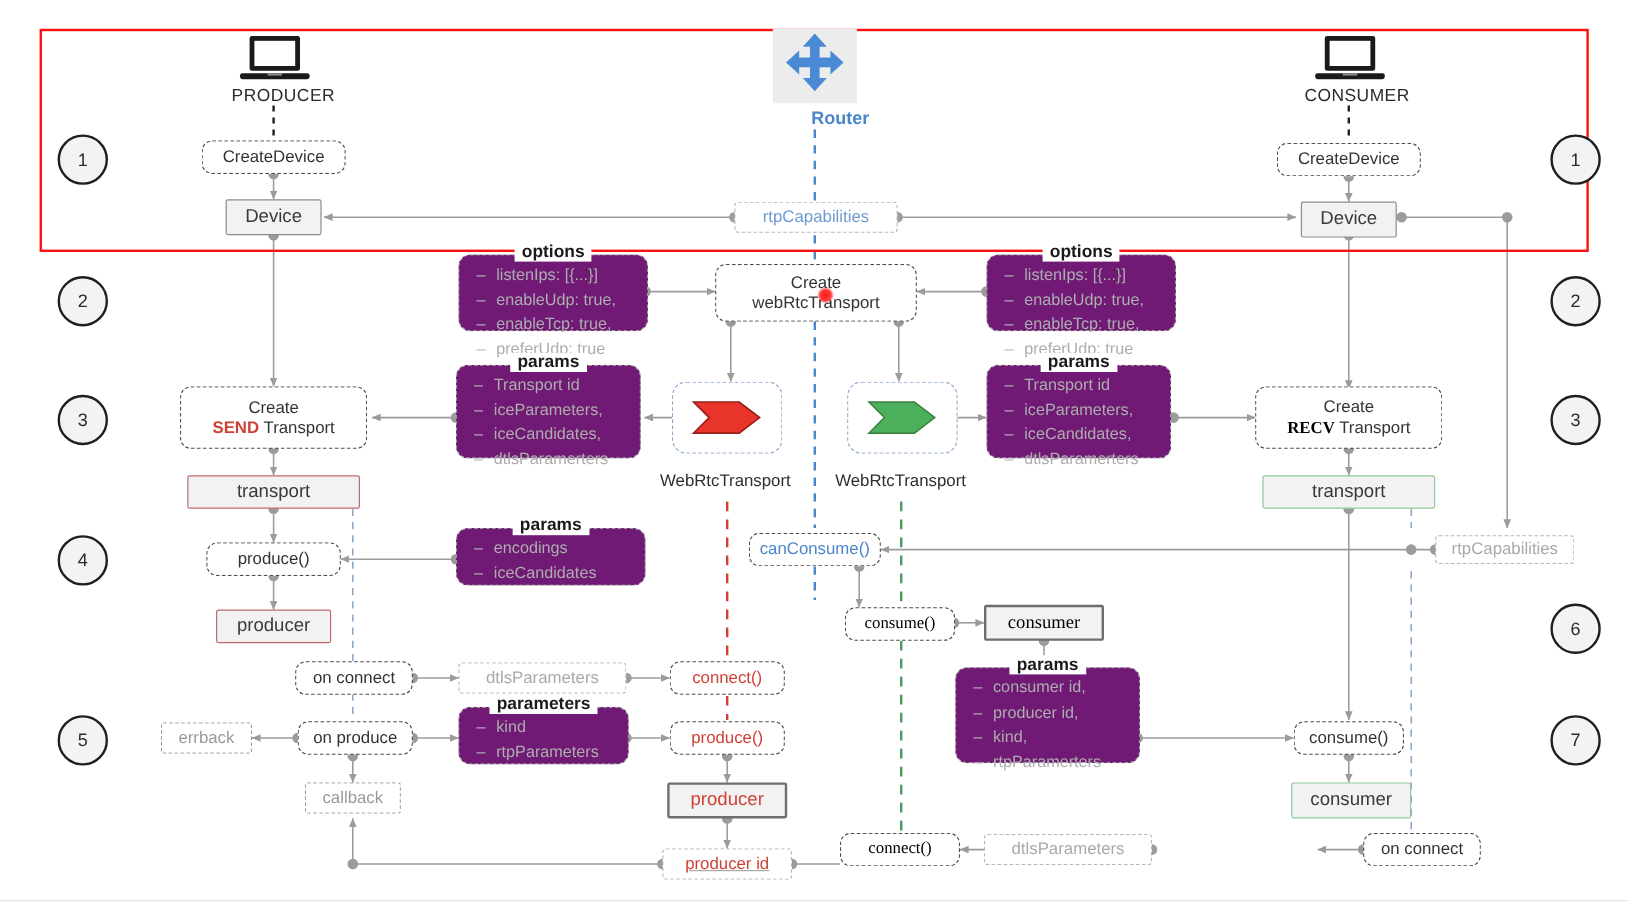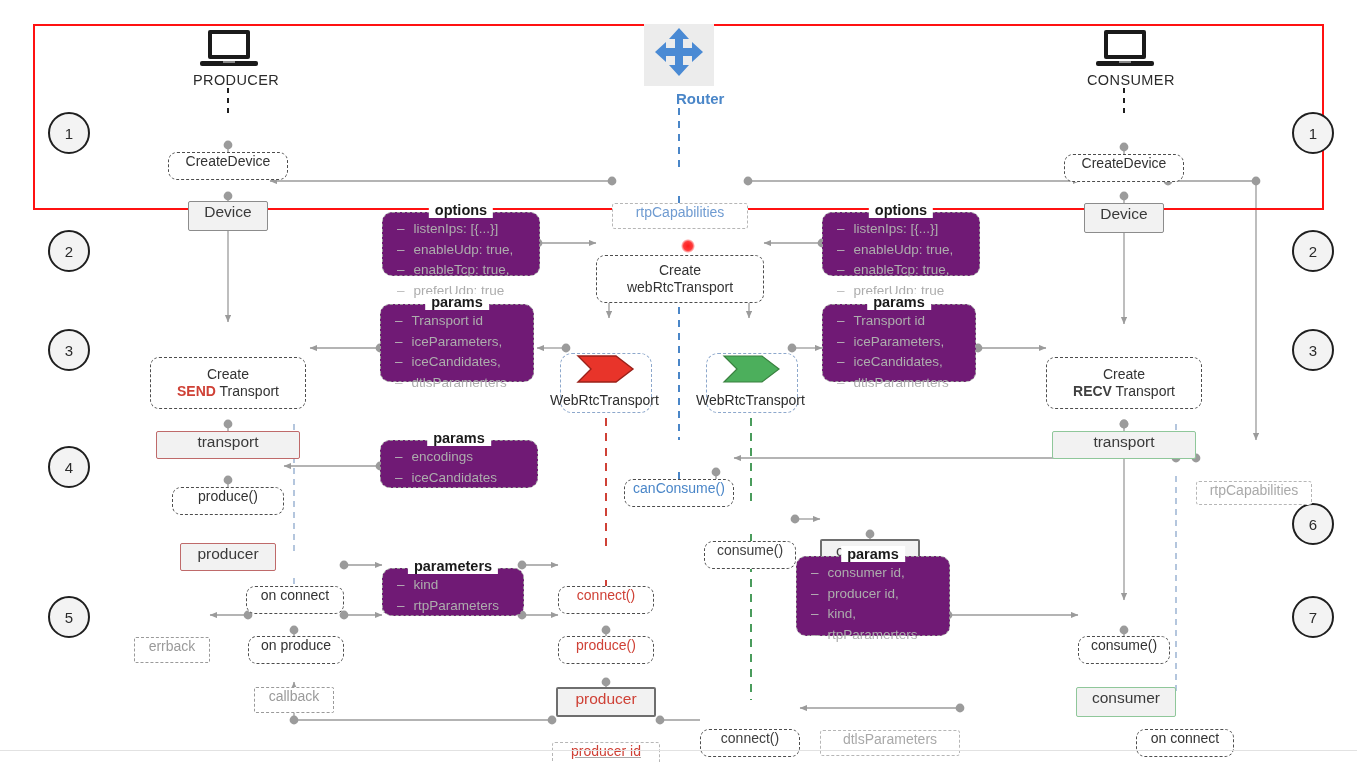--- a/index.html
+++ b/index.html
@@ -1,38 +1,38 @@
 <!DOCTYPE html>
 <html><head>
 <meta charset="utf-8">
 <style>
   html,body{margin:0;padding:0;background:#fff;}
   body{width:1357px;height:762px;position:relative;overflow:hidden;
        font-family:"Liberation Sans","DejaVu Sans",sans-serif;}
   #canvas{position:absolute;left:0;top:0;width:1357px;height:762px;}
   #svglayer{position:absolute;left:0;top:0;width:1357px;height:762px;pointer-events:none;}
-  .node{position:absolute;box-sizing:border-box;display:flex;
-        justify-content:center;text-align:center;line-height:1.25;margin-top:35px;}
+  .node{position:absolute;box-sizing:border-box;display:flex;align-items:center;
+        justify-content:center;text-align:center;line-height:1.25;}
   
   .dash{border:1.4px dashed #4d4d4d;border-radius:9px;background:#fff;color:#333;font-size:14px;}
   .dashdot{border:1.3px dashed #b6b6b6;border-radius:3px;background:#fff;color:#a9a9a9;font-size:14px;}
   .dashgray{border:1.3px dashed #9a9a9a;border-radius:9px;background:#fff;color:#9a9a9a;font-size:14px;}
   .paramsbox{border:1.3px dashed #9a9a9a;border-radius:10px;background:#701a75;}
   .paramsbox .ptitle{position:absolute;top:-11px;left:50%;transform:translateX(-50%);
         background:#fff;padding:0 6px;color:#1a1a1a;font-size:14.5px;font-weight:700;}
   .paramsbox ul{list-style:none;margin:0;padding:6px 0 0 14px;text-align:left;width:100%;}
   .paramsbox li{color:#adadad;font-size:13.5px;line-height:1.52;white-space:nowrap;}
   .paramsbox li::before{content:"–";color:#b9b9b9;margin-right:9px;}
   .solidbox{background:#f2f2f2;border-radius:2px;font-size:15.5px;color:#3a3a3a;}
   .bx-gray{border:1.6px solid #8c8c8c;}
   .bx-red{border:1.8px solid #bf6a6a;}
   .bx-green{border:1.8px solid #8fc79a;}
   .bx-dark{border:2px solid #6e6e6e;}
   .red-t{color:#cf4136;}
-  .green-t{color:#404040;}
+  .green-t{color:#000000;font-family:Liberation Serif, serif;}
   .blue-t{color:#4a86c8;}
   .stepcircle{position:absolute;width:38px;height:38px;border:2px solid #1f1f1f;
         border-radius:50%;background:#f3f3f3;display:flex;align-items:center;
         justify-content:center;font-size:15px;color:#2b2b2b;}
   .caption{position:absolute;font-size:14px;color:#2e2e2e;white-space:nowrap;}
   .devlabel{position:absolute;font-size:14.5px;color:#2b2b2b;letter-spacing:.4px;white-space:nowrap;}
   .routerlabel{position:absolute;font-size:15px;color:#4a86c8;white-space:nowrap;}
   .laptop{position:absolute;}
   .redframe{position:absolute;border:2.5px solid #ff1111;box-sizing:border-box;}
   .routericon{position:absolute;background:#ececec;}
@@ -403,21 +403,21 @@
   <div class="node dashgray" style="left:134px;top:602px;width:76px;height:26px;border-radius:2px;">
     <span>errback</span>
   </div>
   <div class="node dash" style="left:248px;top:601px;width:96px;height:28px;">
     <span>on produce</span>
   </div>
   <div class="node dashgray" style="left:254px;top:652px;width:80px;height:26px;border-radius:2px;">
     <span>callback</span>
   </div>
 
-  <div class="paramsbox" style="position:absolute;left:382px;top:568px;width:140px;height:46px;">
+  <div class="paramsbox" style="position:absolute;left:382px;top:589px;width:140px;height:46px;">
     <span class="ptitle">parameters</span>
     <ul>
       <li>kind</li>
       <li>rtpParameters</li>
     </ul>
   </div>
 
   <div class="node dash" style="left:558px;top:601px;width:96px;height:28px;">
     <span class="red-t">produce()</span>
   </div>

